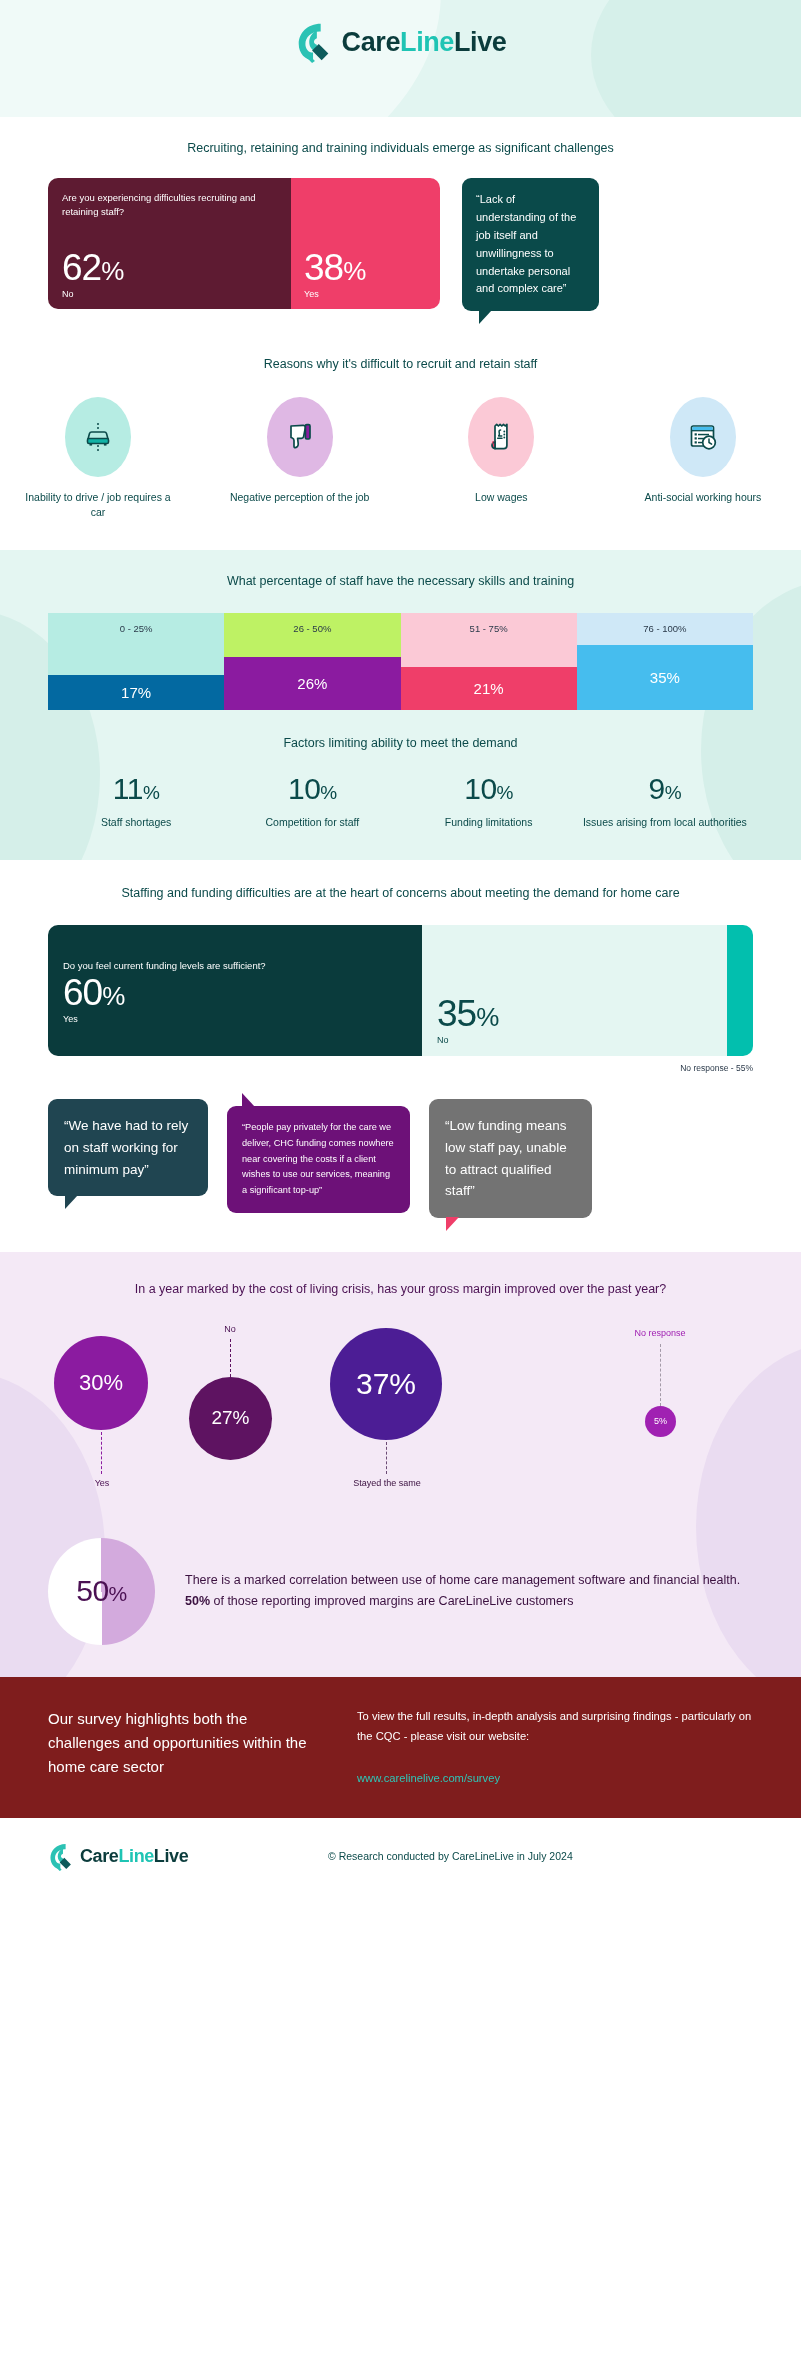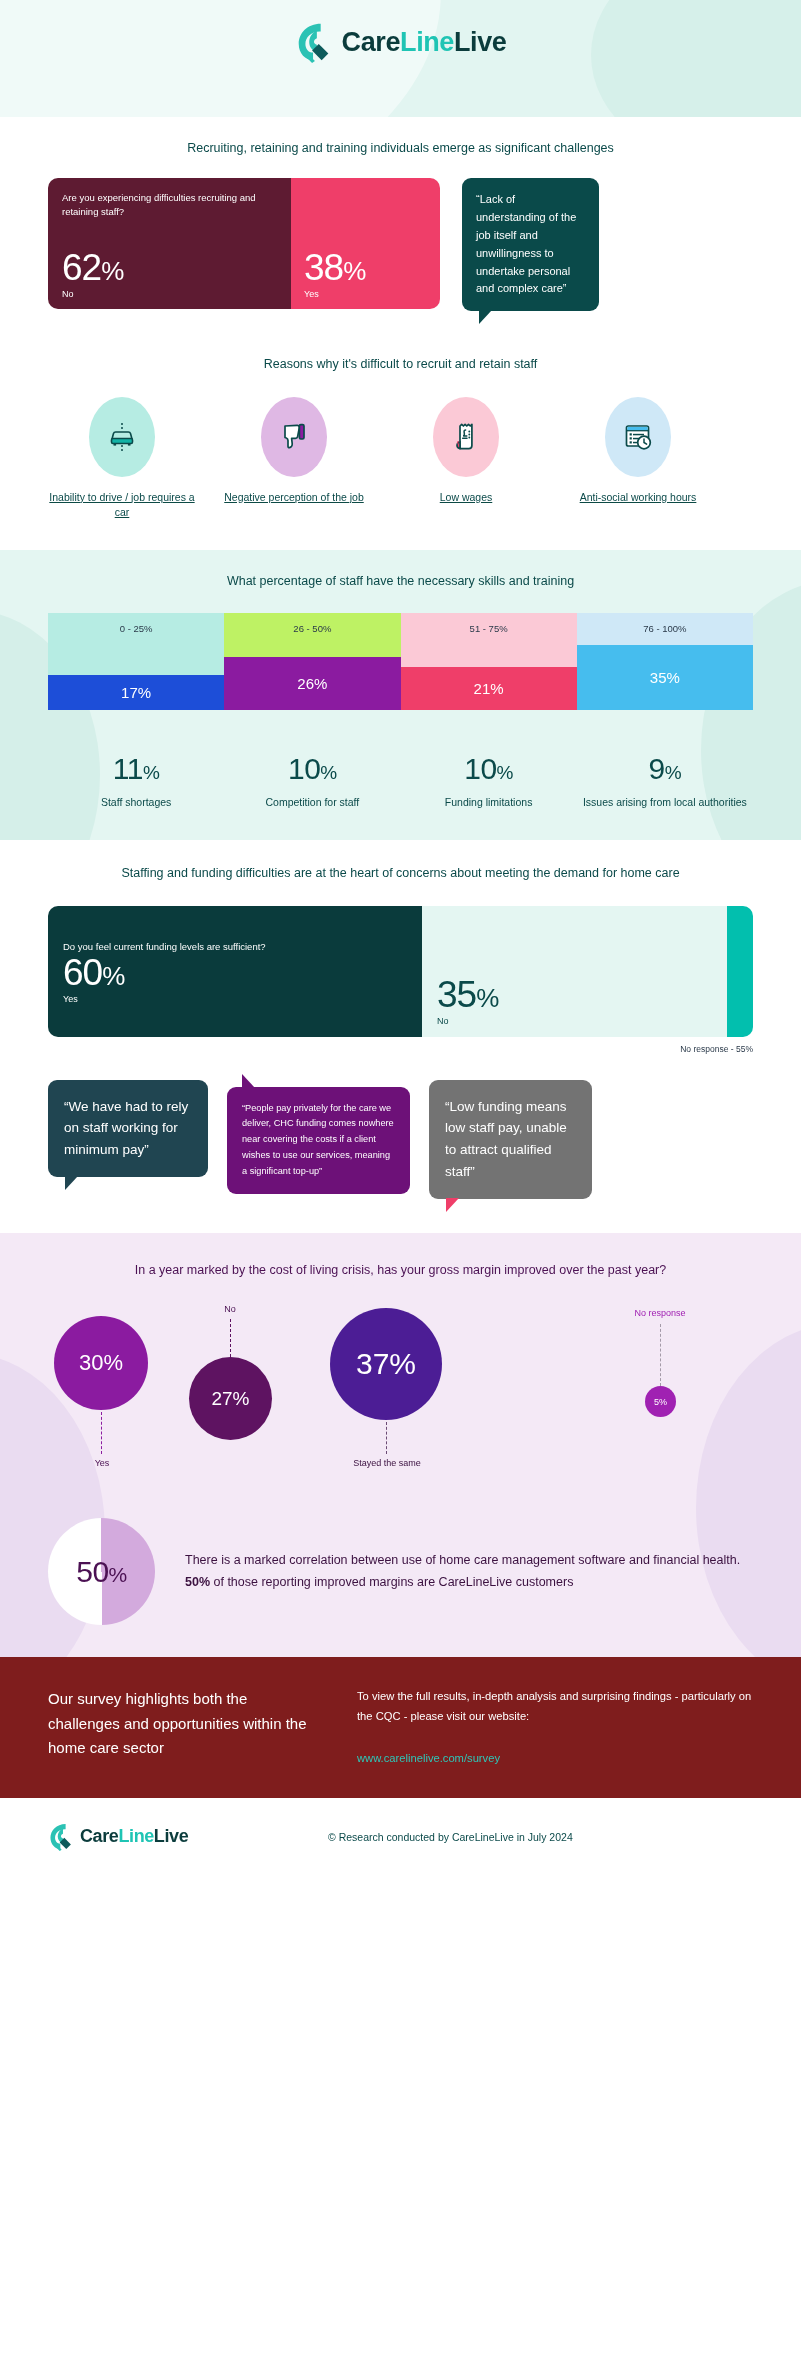--- a/index.html
+++ b/index.html
@@ -118,21 +118,21 @@
   .quote-card.tail-top::before {
     content: ""; position: absolute;
     left: 15px; top: -13px;
     border-left: 0 solid transparent;
     border-right: 13px solid transparent;
     border-bottom: 14px solid #6d1178;
   }
 
   
   .s2 { padding: 18px 0 30px 0; background: #ffffff; }
-  .icons-row { display: flex; justify-content: flex-start; gap: 24px; margin-top: 22px; padding: 0 48px; text-decoration: underline; }
+  .icons-row { display: flex; justify-content: space-between; gap: 24px; margin-top: 22px; padding: 0 24px; }
   .icon-col { width: 148px; text-align: center; }
   .icon-circle {
     width: 66px; height: 80px; border-radius: 50%;
     margin: 0 auto 13px auto;
     display: flex; align-items: center; justify-content: center;
   }
   .ic-teal { background: #b6ece3; }
   .ic-lilac { background: #dfb8e4; }
   .ic-pink { background: #fbc9d6; }
   .ic-blue { background: #cfe8f7; }
@@ -148,21 +148,21 @@
     position: absolute; top: 0; left: 0; right: 0; height: 30px;
     display: flex; align-items: center; justify-content: center;
     font-size: 9.5px; color: #2b3a4a;
   }
   .skill-top { width: 100%; }
   .skill-bot {
     width: 100%;
     display: flex; align-items: center; justify-content: center;
     color: #ffffff; font-size: 15px;
   }
-  .t-light { background: #b6ece3; } .t-solid { background: #1d4ed8; }
+  .t-light { background: #b6ece3; } .t-solid { background: #0369a1; }
   .p-light { background: #bef264; } .p-solid { background: #8b1ba0; }
   .k-light { background: #fbc9d6; } .k-solid { background: #ef3e69; }
   .b-light { background: #cfe8f7; } .b-solid { background: #46bdee; }
 
   
   .s4 { padding: 24px 0 30px 0; }
   .factors-row { display: flex; margin: 20px 48px 0 48px; position: relative; z-index: 3; }
   .factor-col { flex: 1; text-align: center; }
   .factor-num { font-size: 30px; font-weight: 300; color: #0b4a4a; line-height: 1; letter-spacing: -0.5px; }
   .factor-num .pct { font-size: 19px; }
@@ -385,20 +385,21 @@
         </div>
         <div class="skill-bot b-solid" style="height:65px">
             <span>35</span>
             <span>%</span>
           </div>
       </div>
 
     </div>
 
     <div class="s4">
+      <div class="sec-title">Factors limiting ability to meet the demand</div>
       <div class="factors-row">
         <div class="factor-col">
           <div class="factor-num"><span>11</span><span class="pct">%</span></div>
           <div class="factor-lbl">Staff shortages</div>
         </div>
         <div class="factor-col">
           <div class="factor-num"><span>10</span><span class="pct">%</span></div>
           <div class="factor-lbl">Competition for staff</div>
         </div>
         <div class="factor-col">

